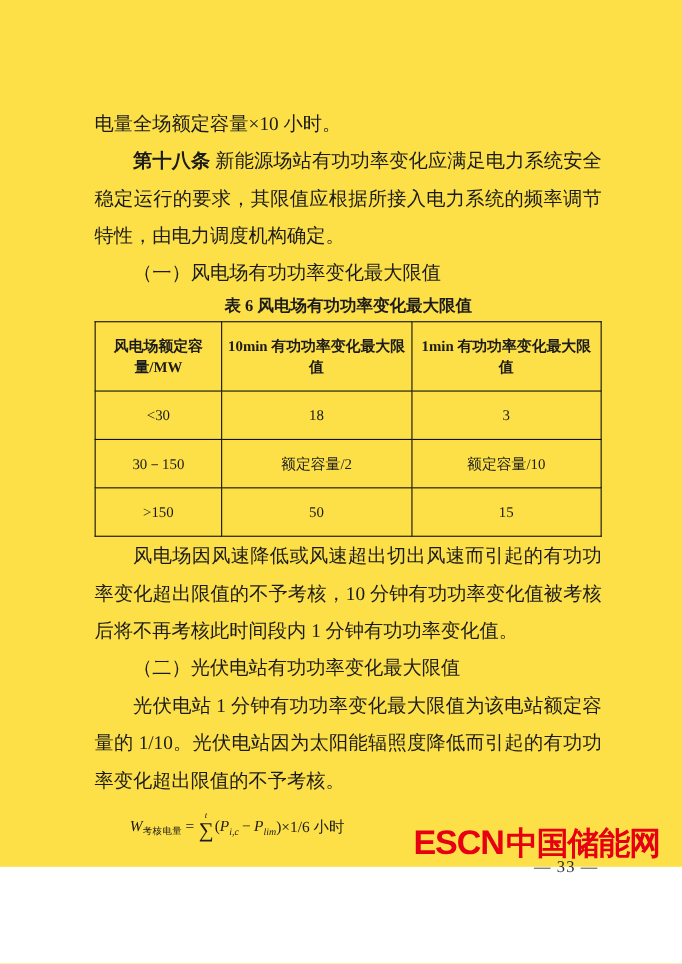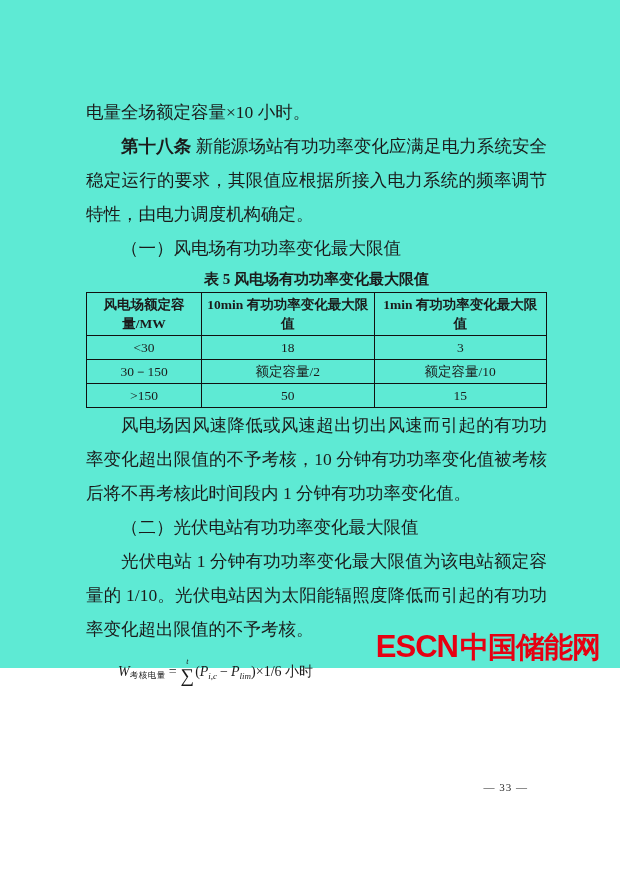--- a/index.html
+++ b/index.html
@@ -6,22 +6,22 @@
   body {
     width: 620px; height: 876px;
     background: #ffffff;
     font-family: "Liberation Serif", "DejaVu Serif", serif;
     color: #1b1b1b;
     position: relative;
     overflow: hidden;
   }
   .page {
     position: relative;
-    width: 620px; height: 668px;
-    background: #5eead4;
+    width: 620px; height: 788px;
+    background: #fde047;
   }
   .content {
     position: absolute;
     left: 86px; top: 0;
     width: 461px;
     padding-top: 95px;
   }
   p.body-para {
     margin: 0;
     font-size: 17.5px;
@@ -41,21 +41,21 @@
   table.limits {
     width: 100%;
     border-collapse: collapse;
     table-layout: fixed;
     font-size: 13.5px;
   }
   table.limits th, table.limits td {
     border: 1.5px solid #111111;
     text-align: center;
     vertical-align: middle;
-    padding: 0 4px;
+    padding: 10px 4px;
   }
   table.limits th {
     font-weight: bold;
     line-height: 19px;
     height: 42px;
     font-size: 13.5px;
   }
   table.limits td {
     height: 23px;
     font-weight: normal;
@@ -91,22 +91,22 @@
     align-items: center;
     line-height: 1;
     margin: 0 1px;
   }
   .sigma-sup { font-size: 8px; font-style: italic; }
   .sigma { font-size: 19px; }
   .fop { margin: 0 3px; }
   .page-number {
     position: absolute;
     top: 781px;
-    right: 92px;
-    font-size: 11px;
+    right: 76px;
+    font-size: 15px;
     color: #2a2a2a;
     letter-spacing: 1px;
   }
   .footer-logo {
     position: absolute;
     right: 20px;
     bottom: 6px;
     font-family: "Liberation Sans", "DejaVu Sans", sans-serif;
     font-weight: bold;
     display: flex;
@@ -128,21 +128,21 @@
 
 <div class="page">
   <div class="content">
 
     <p class="body-para">电量全场额定容量×10 小时。</p>
 
     <p class="body-para indent"><span class="article-label">第十八条</span><span>&nbsp;</span><span>新能源场站有功功率变化应满足电力系统安全稳定运行的要求，其限值应根据所接入电力系统的频率调节特性，由电力调度机构确定。</span></p>
 
     <p class="body-para indent">（一）风电场有功功率变化最大限值</p>
 
-    <div class="table-title">表 5 风电场有功功率变化最大限值</div>
+    <div class="table-title">表 6 风电场有功功率变化最大限值</div>
 
     <table class="limits">
       <colgroup>
           <col class="c1">
           <col class="c2">
           <col class="c3">
         </colgroup>
       <thead>
         <tr>
           <th>风电场额定容量/MW</th>

